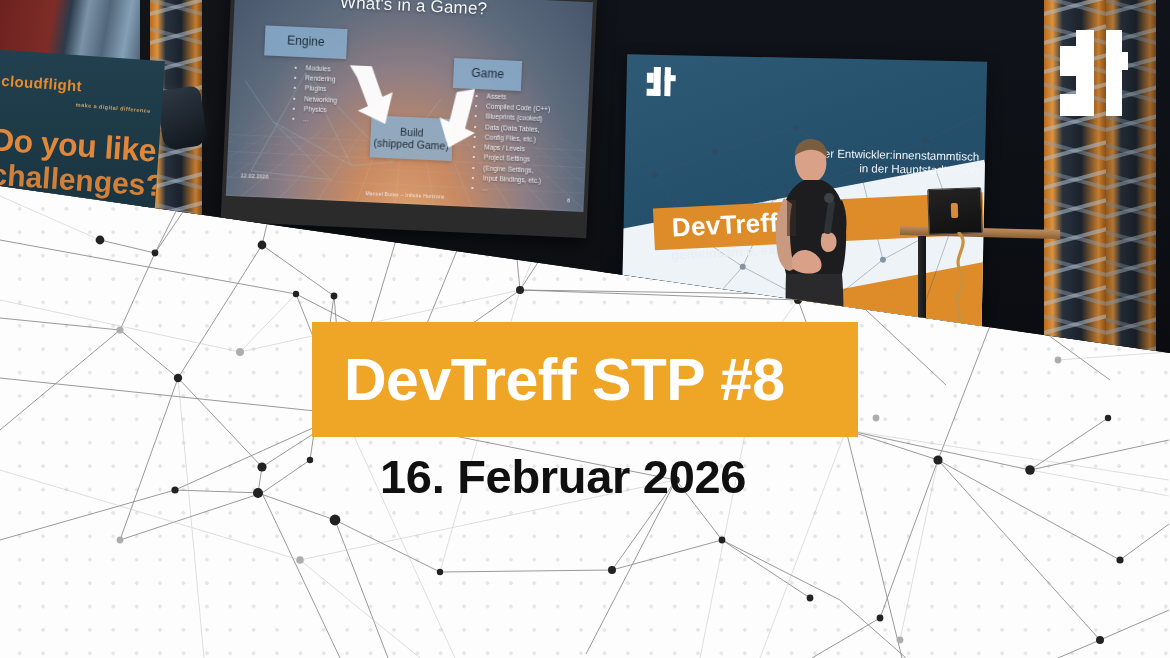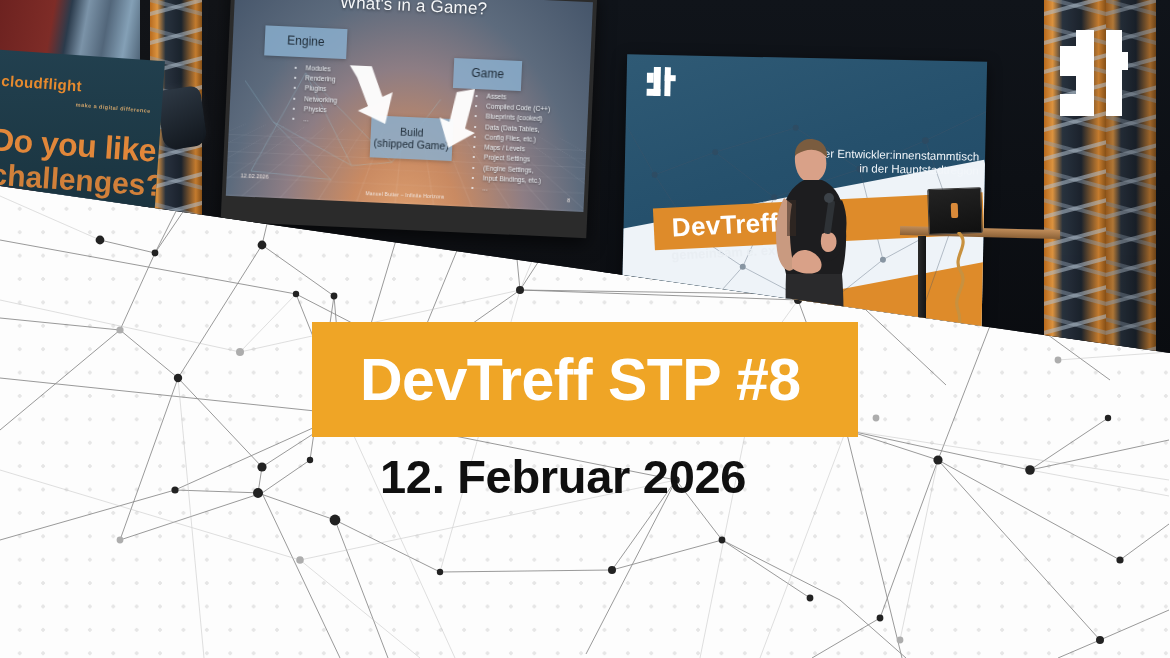--- a/index.html
+++ b/index.html
@@ -263,21 +263,21 @@
   .title-plate {
     position: absolute; left: 312px; top: 322px;
     width: 546px; height: 115px;
     background: #EFA526;
     display: flex; align-items: center;
   }
   .title-text {
     color: #ffffff;
     font-size: 59px; font-weight: 700;
     letter-spacing: -0.5px;
-    margin-left: 48px;
+    margin-left: 32px;
     white-space: nowrap;
   }
   .date-text {
     position: absolute; left: 380px; top: 449px;
     color: #101010;
     font-size: 47px; font-weight: 700;
     letter-spacing: -0.3px;
     white-space: nowrap;
   }
 </style>
@@ -566,15 +566,15 @@
         </g>
       </svg>
 
     </div>
   </div>
 
   <div class="title-plate">
     <div class="title-text">DevTreff STP #8</div>
   </div>
 
-  <div class="date-text">12. Februar 2026</div>
+  <div class="date-text">16. Februar 2026</div>
 
 </div>
 
 </body></html>

